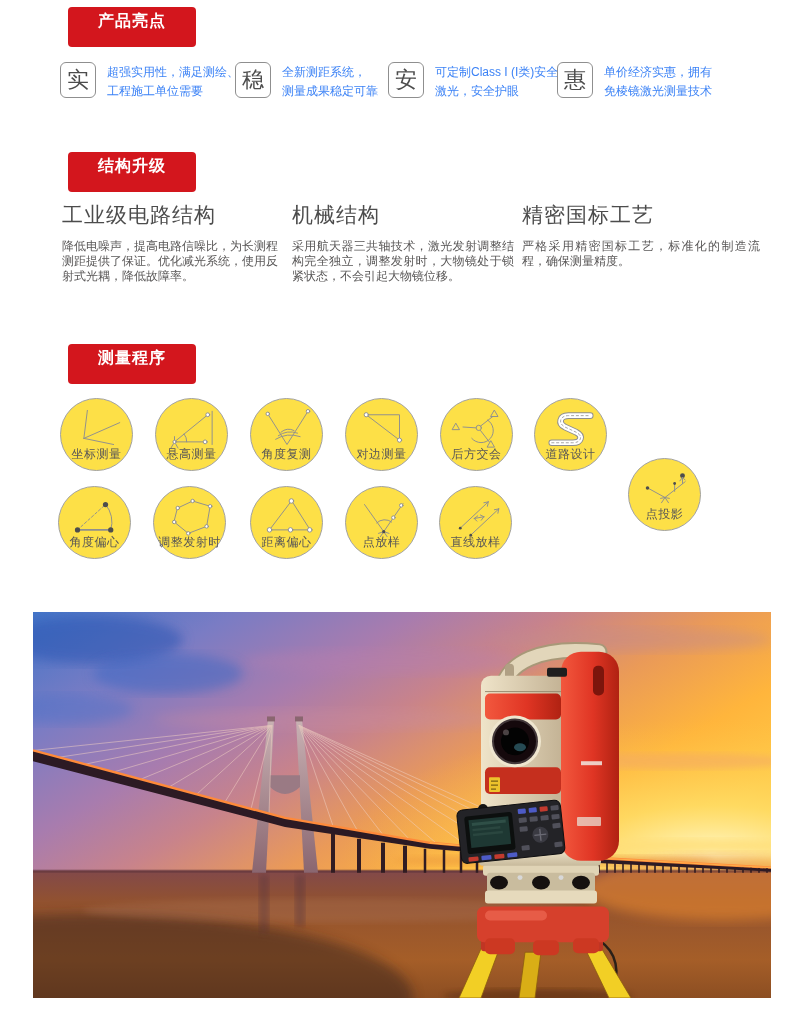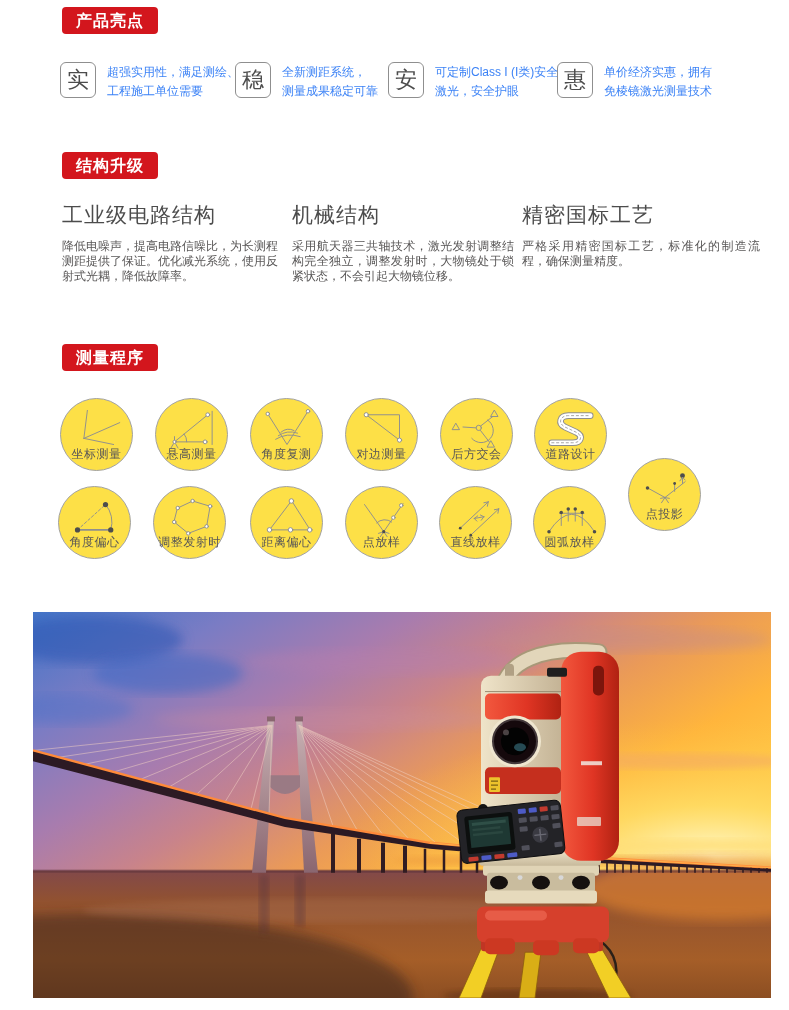--- a/index.html
+++ b/index.html
@@ -1,19 +1,19 @@
 <!DOCTYPE html>
 <html><head>
 <meta charset="utf-8">
 <style>
   html,body{margin:0;padding:0;background:#fff;}
   .page{position:relative;width:789px;height:1010px;background:#ffffff;overflow:hidden;
         font-family:"Liberation Sans","DejaVu Sans",sans-serif;color:#595757;}
   
-  .badge{position:absolute;left:62px;height:27px;line-height:27px;padding:0 14px;
+  .badge{position:absolute;left:68px;height:40px;line-height:27px;padding:0 30px;
          background:#d3161d;color:#ffffff;font-size:16px;font-weight:bold;
          letter-spacing:1px;border-radius:4px;}
   
   .feature{position:absolute;top:62px;display:flex;align-items:flex-start;}
   .char-box{width:34px;height:34px;border:1px solid #8f8f8f;border-radius:6px;
             display:flex;align-items:center;justify-content:center;
             font-size:22px;color:#4c4c4c;flex:none;background:#fff;}
   .ftext{margin-left:11px;font-size:12px;color:#3b82f6;line-height:19px;
          padding-top:1px;white-space:nowrap;}
   
@@ -199,34 +199,20 @@
   </div>
   <div class="pc" style="left:439px;top:486px">
     <svg class="picon" width="56" height="44" viewBox="0 0 64 50">
       <path d="M14 40 L46 10 M46 10 l-5 1 M46 10 l-1 5"></path>
       <path d="M26 48 L58 18 M58 18 l-5 1 M58 18 l-1 5"></path>
       <path d="M30 29 L41 27 M30 29 l4 -3 M30 29 l3 3 M41 27 l-4 -2 M41 27 l-3 4"></path>
       <circle class="dot" cx="14" cy="40" r="1.6"></circle>
         <circle class="dot" cx="26" cy="48" r="1.6"></circle>
     </svg>
     <div class="clabel">直线放样</div>
-  </div>
-  <div class="pc" style="left:533px;top:486px">
-    <svg class="picon" width="56" height="44" viewBox="0 0 64 50">
-      <path d="M8 44 Q34 4 60 44"></path>
-        <path d="M20 23 H48"></path>
-      <path d="M22 22 V37 M30 18 V32 M38 18 V32 M46 22 V37"></path>
-      <circle class="dot" cx="22" cy="22" r="2"></circle>
-        <circle class="dot" cx="30" cy="18" r="2"></circle>
-      <circle class="dot" cx="38" cy="18" r="2"></circle>
-        <circle class="dot" cx="46" cy="22" r="2"></circle>
-      <circle class="dot" cx="8" cy="44" r="2"></circle>
-        <circle class="dot" cx="60" cy="44" r="2"></circle>
-    </svg>
-    <div class="clabel">圆弧放样</div>
   </div>
   <div class="pc" style="left:628px;top:458px">
     <svg class="picon" width="56" height="44" viewBox="0 0 64 50">
       <path d="M12 26 L32 37"></path>
         <circle class="dot" cx="12" cy="26" r="2"></circle>
       <path d="M32 37 L55 19"></path>
         <circle class="dot" cx="52" cy="12" r="2.8"></circle>
       <path d="M52 21 V14 M52 14 l-3 4 M52 14 l3 3"></path>
       <path d="M43 30 V21"></path>
         <circle class="dot" cx="43" cy="21" r="1.6"></circle>

